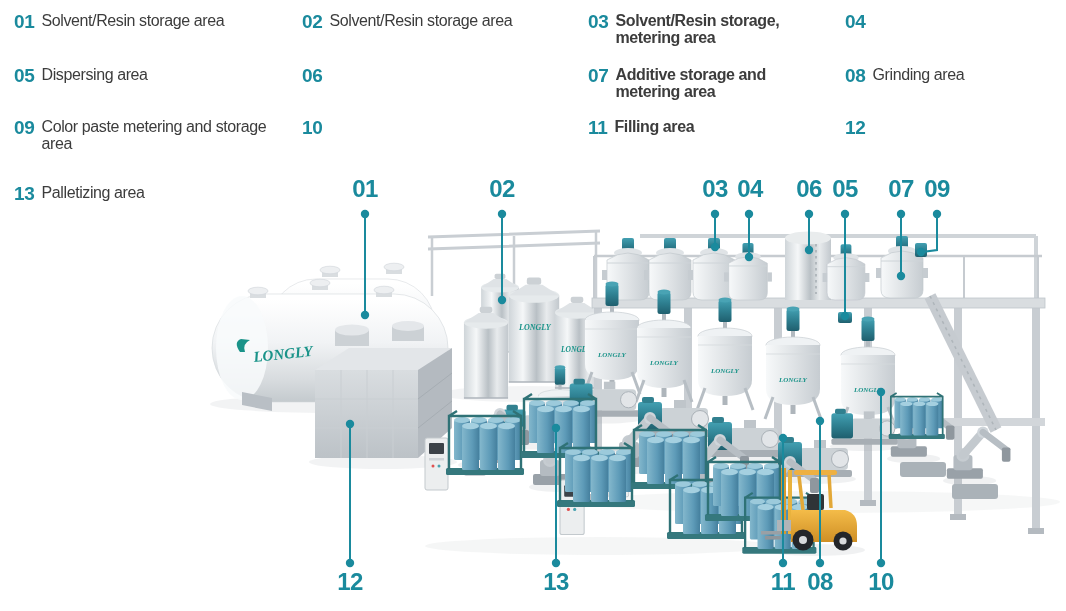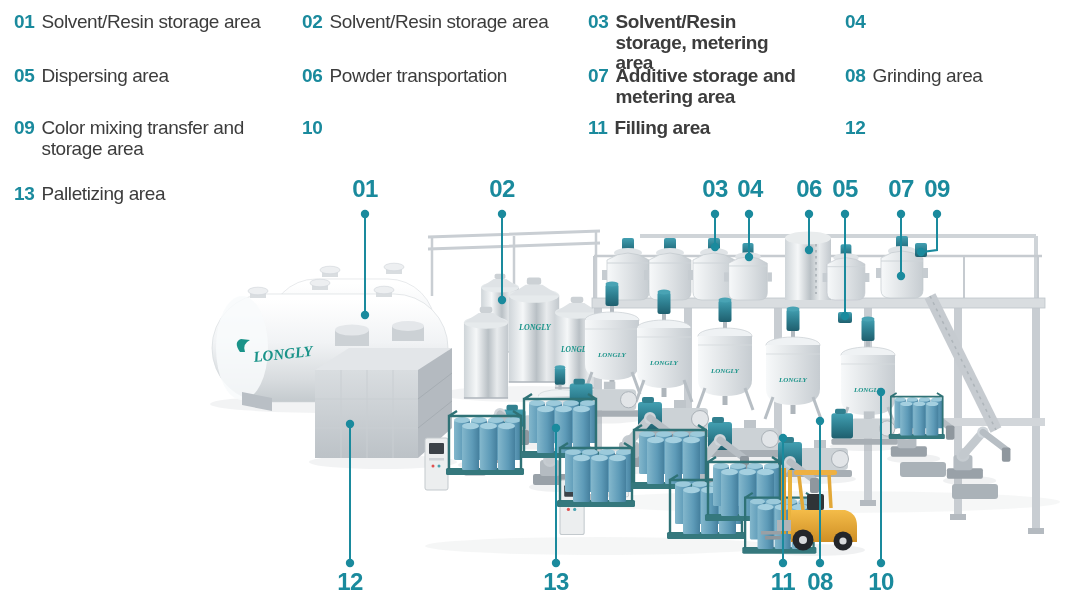--- a/index.html
+++ b/index.html
@@ -6,21 +6,21 @@
   body{width:1066px;height:611px;position:relative;overflow:hidden;
        font-family:"Liberation Sans", sans-serif;}
   .page{position:absolute;inset:0;}
 
   
   .legend{position:absolute;left:14px;top:12px;width:1046px;
           display:grid;grid-template-columns:288px 286px 257px 215px;
           grid-template-rows:54px 52px 66px auto;}
   .legend-item{display:flex;align-items:flex-start;gap:7px;}
   .legend-item .num{color:#1A8A9D;font-weight:700;font-size:19px;line-height:1.08;letter-spacing:-0.3px;}
-  .legend-item .label{color:#3C3C3C;font-weight:400;font-size:19px;line-height:1.08;letter-spacing:-0.4px;}
+  .legend-item .label{color:#3C3C3C;font-weight:400;font-size:16px;line-height:1.08;letter-spacing:-0.4px;}
   .legend-item.c3 .label{max-width:194px;font-weight:bold;}
   .legend-item.c1 .label{max-width:232px;}
 
   
   .co{position:absolute;transform:translateX(-50%);color:#1A8A9D;
       font-weight:700;font-size:24px;letter-spacing:-0.5px;line-height:1;}
 
   
   #scene{position:absolute;left:0;top:0;}
   .logo-txt{font-family:"Liberation Serif", serif;font-style:italic;font-weight:700;fill:#1A9389;}
@@ -385,33 +385,32 @@
       </div>
     <div class="legend-item c4">
         <span class="num">04</span>
       </div>
     <div class="legend-item c1">
         <span class="num">05</span>
         <span class="label">Dispersing area</span>
       </div>
     <div class="legend-item c2">
         <span class="num">06</span>
-        <span class="label">Powder transportation</span>
       </div>
     <div class="legend-item c3">
         <span class="num">07</span>
         <span class="label">Additive storage and metering area</span>
       </div>
     <div class="legend-item c4">
         <span class="num">08</span>
         <span class="label">Grinding area</span>
       </div>
     <div class="legend-item c1">
         <span class="num">09</span>
-        <span class="label">Color mixing transfer and storage area</span>
+        <span class="label">Color paste metering and storage area</span>
       </div>
     <div class="legend-item c2">
         <span class="num">10</span>
       </div>
     <div class="legend-item c3">
         <span class="num">11</span>
         <span class="label">Filling area</span>
       </div>
     <div class="legend-item c4">
         <span class="num">12</span>

